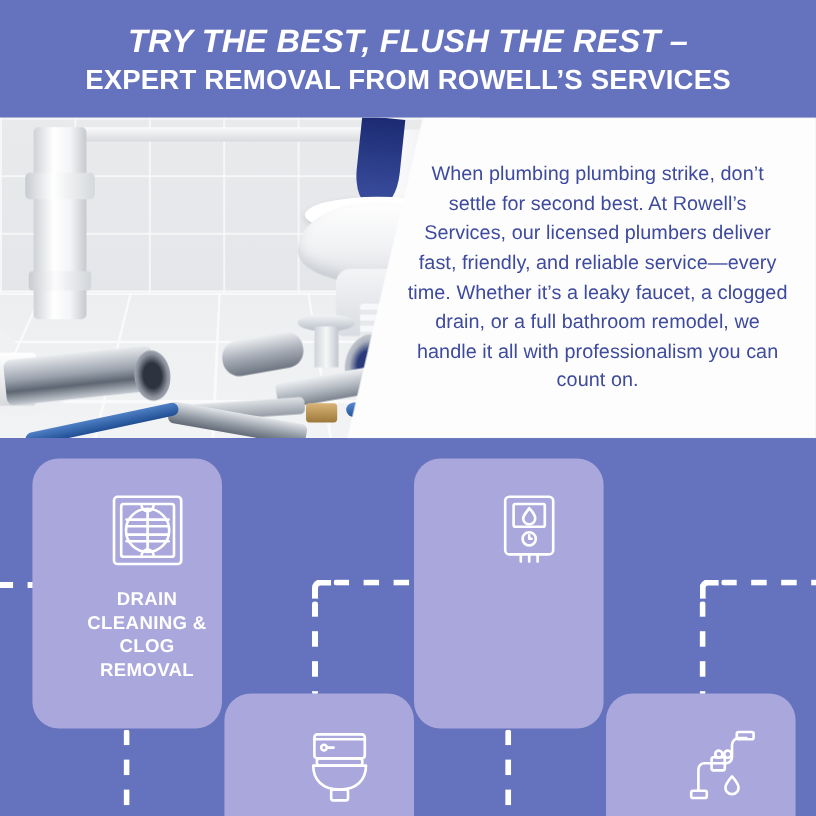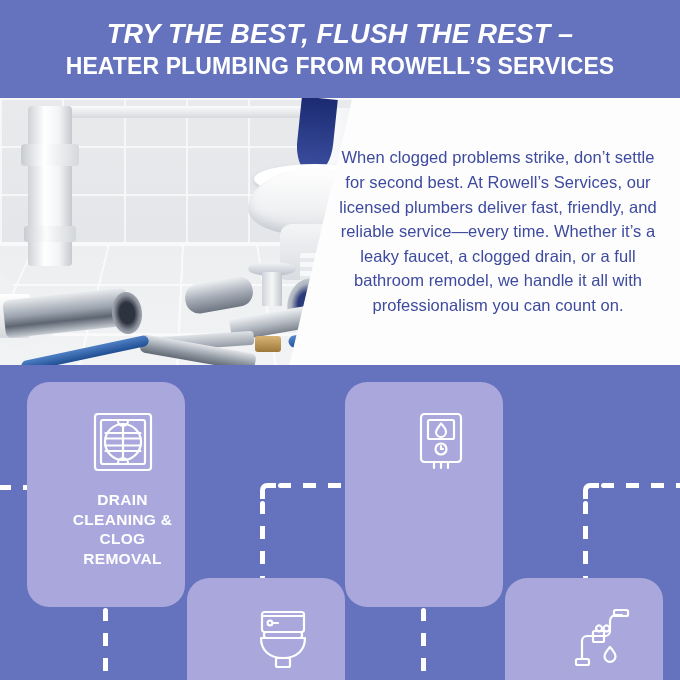--- a/index.html
+++ b/index.html
@@ -394,21 +394,21 @@
     box-sizing: border-box;
   }
 </style>
 </head>
 <body>
 
 <div id="infographic">
 
   <div class="header-band">
     <div class="header-line1">TRY THE BEST, FLUSH THE REST –</div>
-    <div class="header-line2">HEATER PLUMBING FROM ROWELL’S SERVICES</div>
+    <div class="header-line2">EXPERT REMOVAL FROM ROWELL’S SERVICES</div>
   </div>
 
   <div class="media-section">
 
     <div class="photo">
       <div class="tile-grid"></div>
       <div class="tile-grid-floor"></div>
       <div class="wall-ledge"></div>
 
       <div class="toilet-tank"></div>
@@ -434,21 +434,21 @@
       <div class="tool-pipe-silver"></div>
       <div class="tool-wrench-grey2"></div>
       <div class="tool-wrench-grey"></div>
       <div class="tool-brass"></div>
       <div class="tool-plier-blue1"></div>
       <div class="tool-plier-blue2"></div>
       <div class="tool-plier-blue3"></div>
     </div>
 
     <div class="intro-panel">
-      <p class="intro-text">When clogged problems strike, don’t settle for second best. At Rowell’s Services, our licensed plumbers deliver fast, friendly, and reliable service—every time. Whether it’s a leaky faucet, a clogged drain, or a full bathroom remodel, we handle it all with professionalism you can count on.</p>
+      <p class="intro-text">When plumbing plumbing strike, don’t settle for second best. At Rowell’s Services, our licensed plumbers deliver fast, friendly, and reliable service—every time. Whether it’s a leaky faucet, a clogged drain, or a full bathroom remodel, we handle it all with professionalism you can count on.</p>
     </div>
   </div>
 
   <div class="services">
 
     <div class="dash dash-h" style="left:-2px; top:120px; width:34px;"></div>
 
     <div class="dash dash-v" style="left:103px; top:243px; width:5px; height:72px;"></div>
 
     <div class="dash-corner" style="position:absolute; left:260px; top:118px;"></div>

